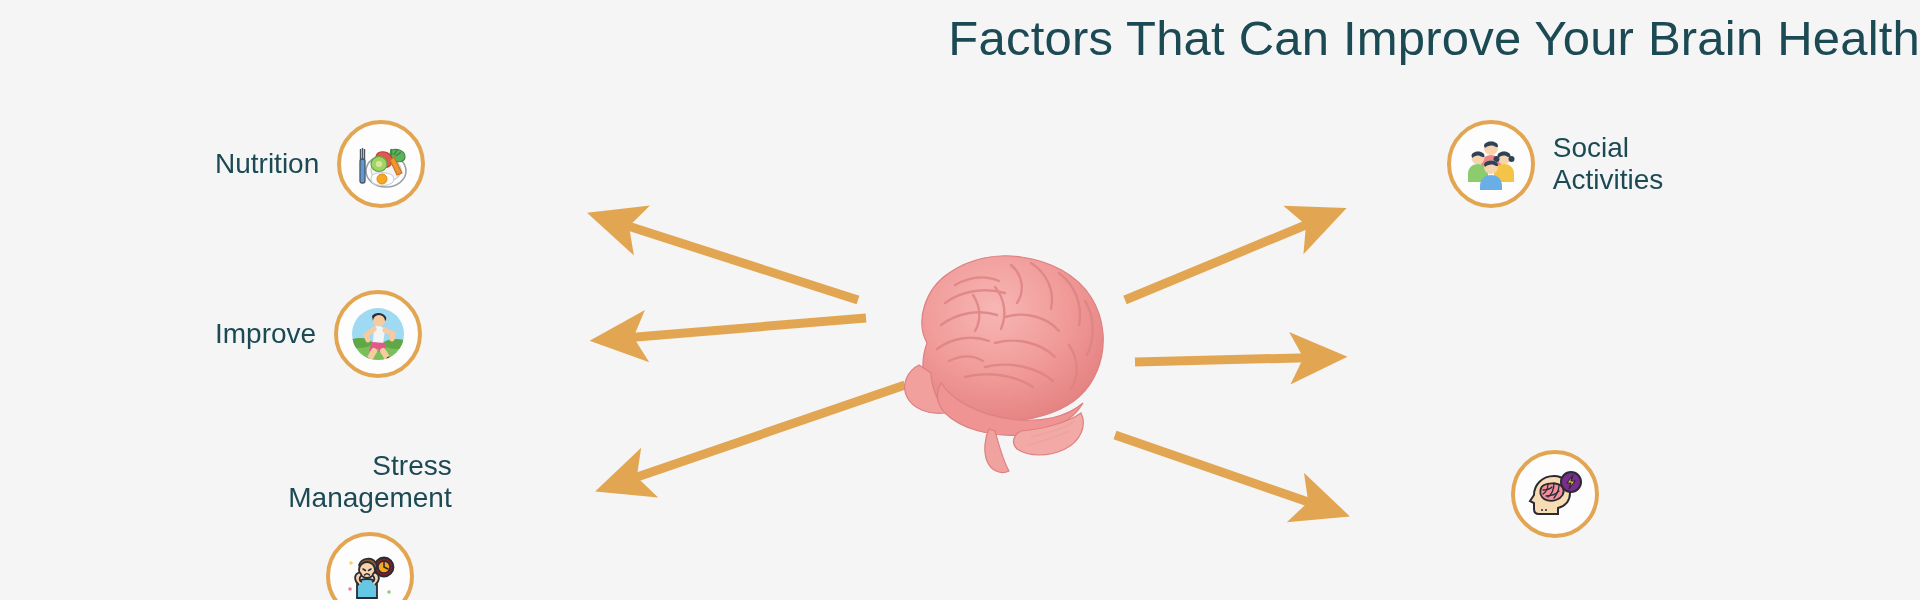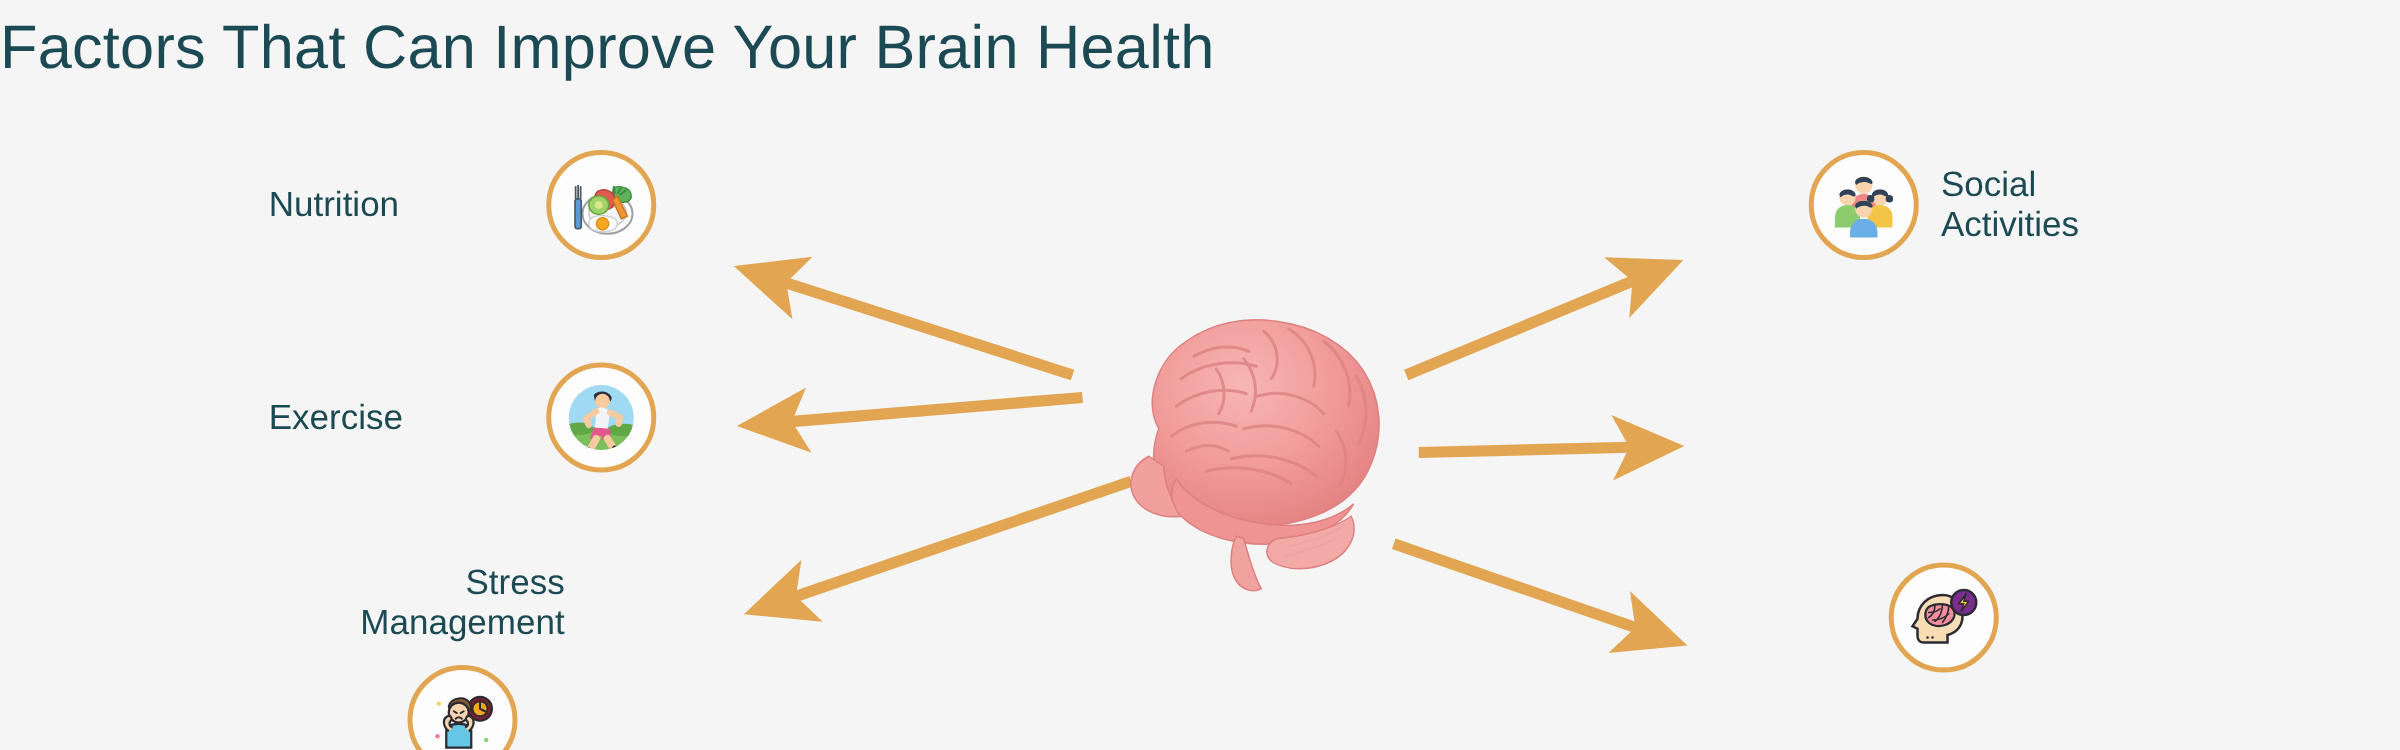--- a/index.html
+++ b/index.html
@@ -15,21 +15,21 @@
     overflow: hidden;
     font-family: "Liberation Sans", sans-serif;
   }
 
   
   #title {
     position: absolute;
     top: 10px;
     left: 0;
     width: 1920px;
-    text-align: left;
+    text-align: right;
     font-size: 49px;
     font-weight: 400;
     letter-spacing: 0.2px;
     color: #1c4a54;
     white-space: nowrap;
   }
 
   
   #arrow-layer {
     position: absolute;
@@ -49,21 +49,21 @@
   }
   #brain-wrap svg { display: block; width: 300px; height: 260px; }
 
   
   .factor {
     position: absolute;
     display: flex;
     align-items: center;
     gap: 18px;
   }
-  .factor.left  { flex-direction: row; justify-content: space-between; }
+  .factor.left  { flex-direction: row; justify-content: flex-start; }
   .factor.right { flex-direction: row; justify-content: center; }
 
   .factor-label {
     font-size: 28px;
     font-weight: 400;
     line-height: 1.14;
     color: #1c4a54;
     white-space: pre-line;
   }
   .factor.left  .factor-label { text-align: right; }
@@ -194,21 +194,21 @@
         <path d="M44,24 L52,40 L47,42 L40,27 Z" fill="#f09536" stroke="#c97318" stroke-width="1.1"></path>
         <path d="M44,22 L47,17 M46,23 L51,19 M42,22 L41,16" stroke="#3d8b3d" stroke-width="1.6" fill="none"></path>
 
         <path d="M24,41 C20,43 20,49 25,51 C29,53 36,53 40,51 C45,49 45,43 40,41 C34,39 28,39 24,41 Z" fill="#ffffff" stroke="#cfd3d8" stroke-width="1.2"></path>
         <circle cx="32" cy="46" r="5" fill="#f7a823" stroke="#d98a11" stroke-width="1"></circle>
       </svg>
     </div>
   </div>
 
   <div class="factor left" id="node-exercise">
-    <div class="factor-label">Exercise</div>
+    <div class="factor-label">Improve</div>
     <div class="icon-circle">
       <svg width="60" height="60" viewBox="0 0 60 60">
         <defs>
             <clipPath id="runclip">
               <circle cx="30" cy="30" r="26"></circle>
             </clipPath>
           </defs>
         <g clip-path="url(#runclip)">
           <rect x="0" y="0" width="60" height="60" fill="#9fd9f2"></rect>
           <rect x="0" y="38" width="60" height="22" fill="#7bbf5a"></rect>

